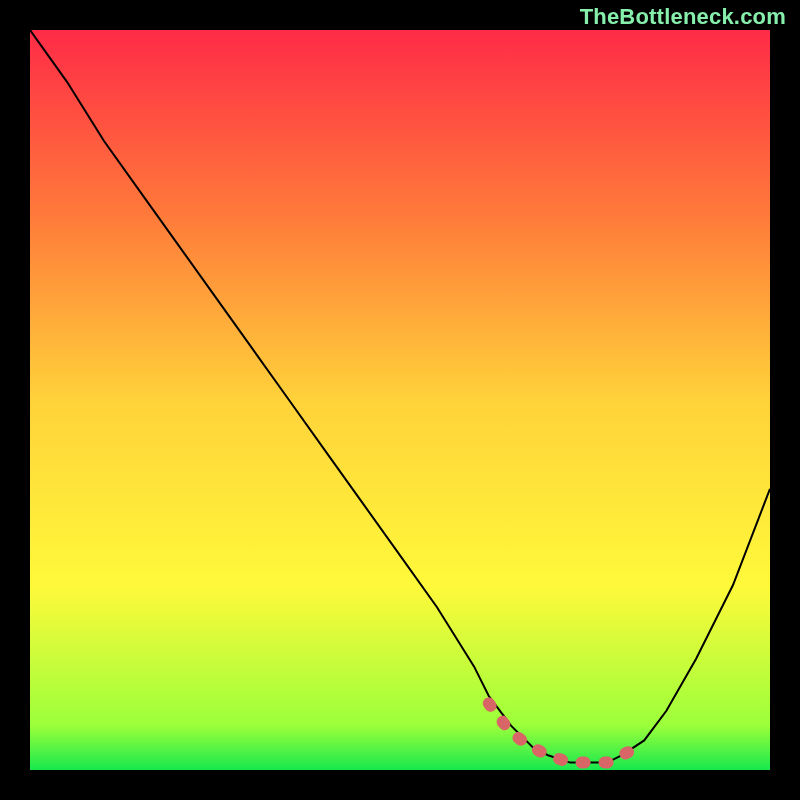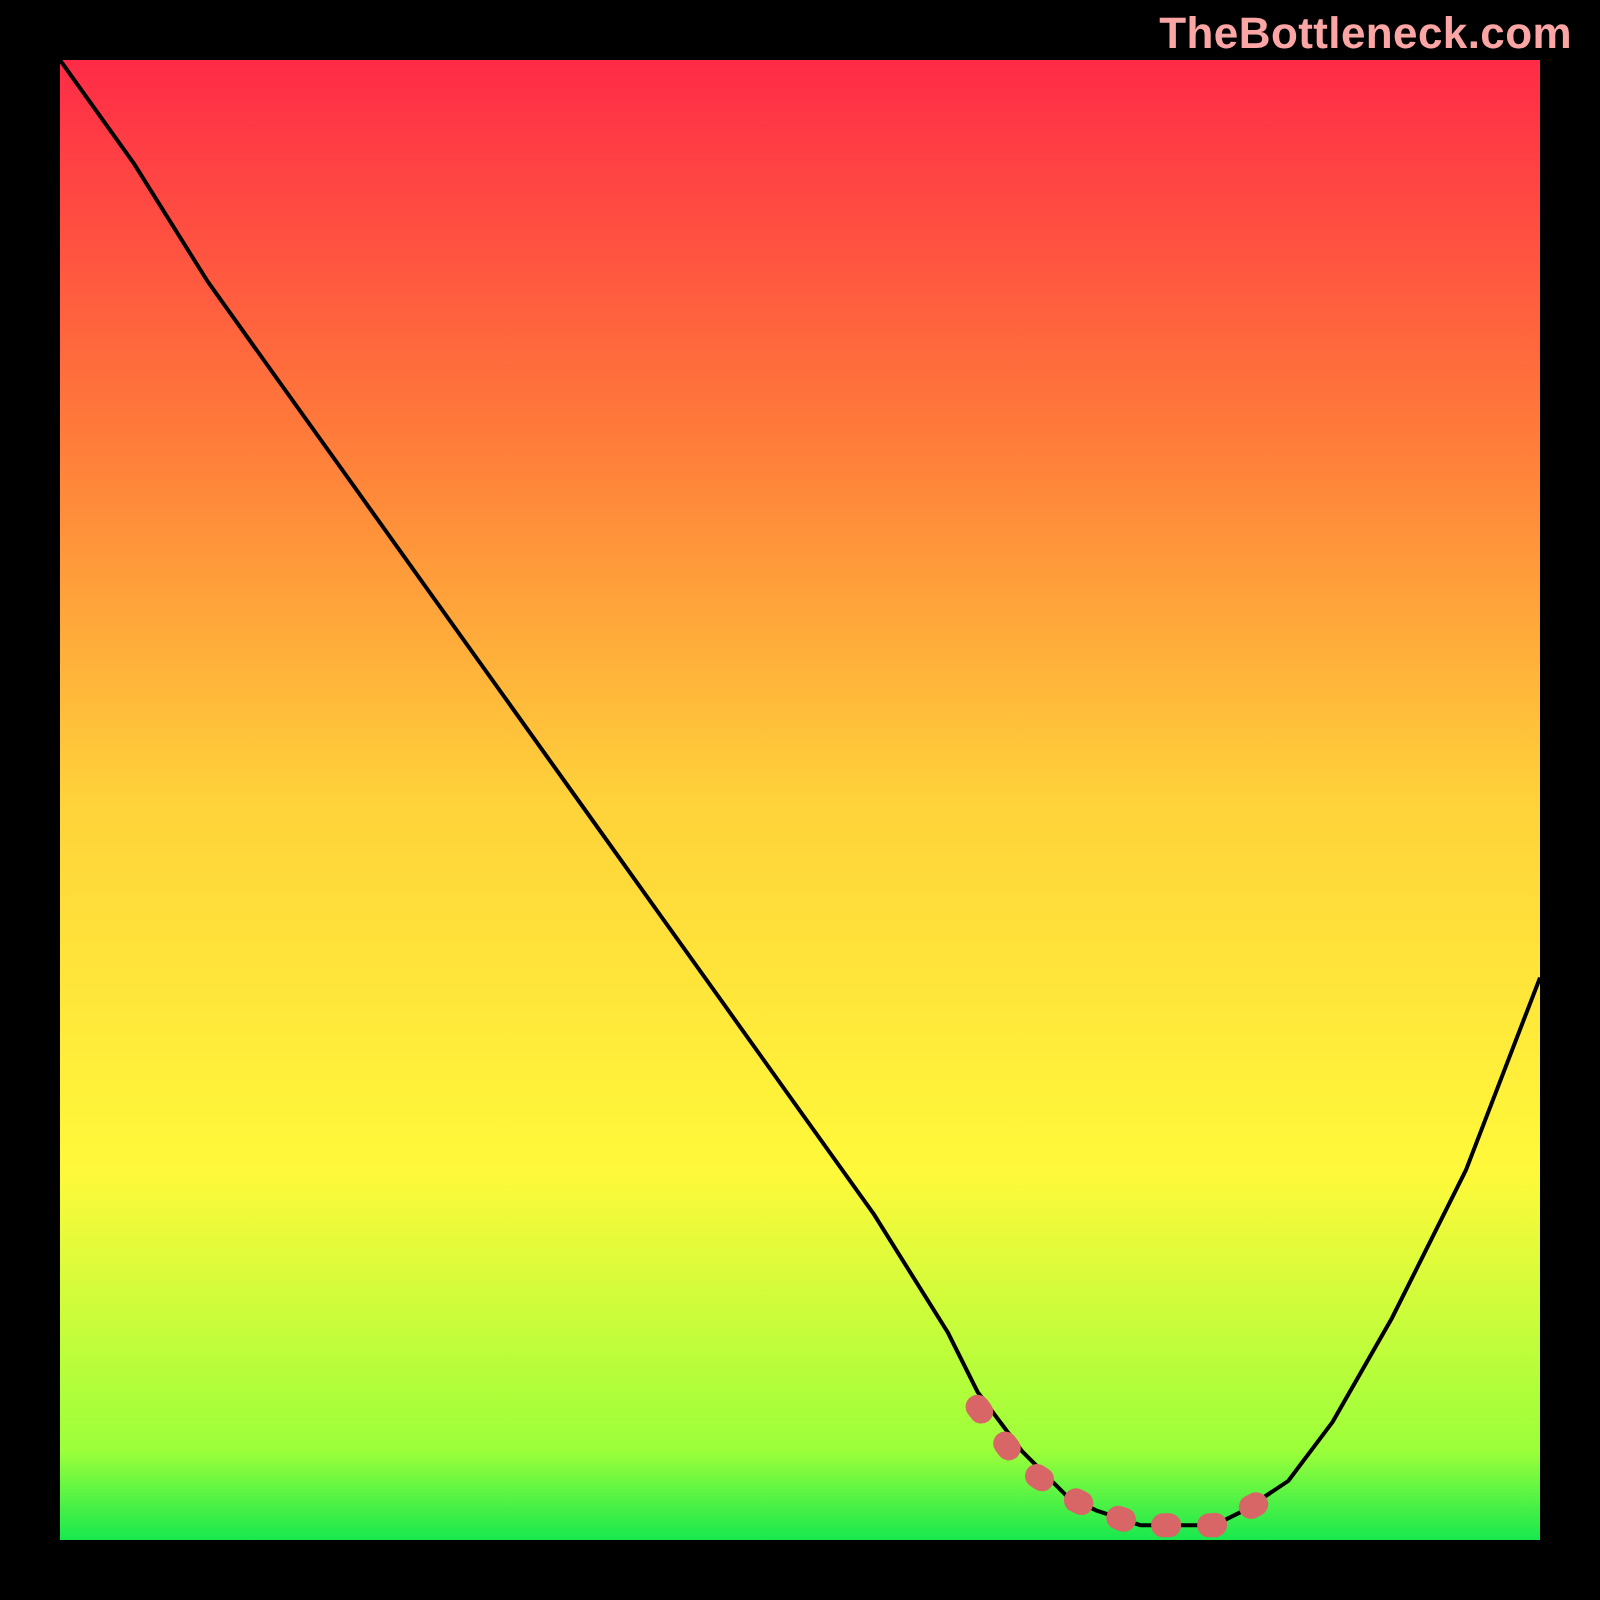--- a/index.html
+++ b/index.html
@@ -14,21 +14,21 @@
   .frame {
     position: relative;
     width: 800px;
     height: 800px;
     background: #000;
   }
   .watermark {
     position: absolute;
     top: 4px;
     right: 14px;
-    color: #fca5a5;
+    color: #86efac;
     font-size: 22px;
     font-weight: 600;
     letter-spacing: 0.2px;
     z-index: 10;
   }
   .plot {
     position: absolute;
     left: 30px;
     top: 30px;
     width: 740px;

